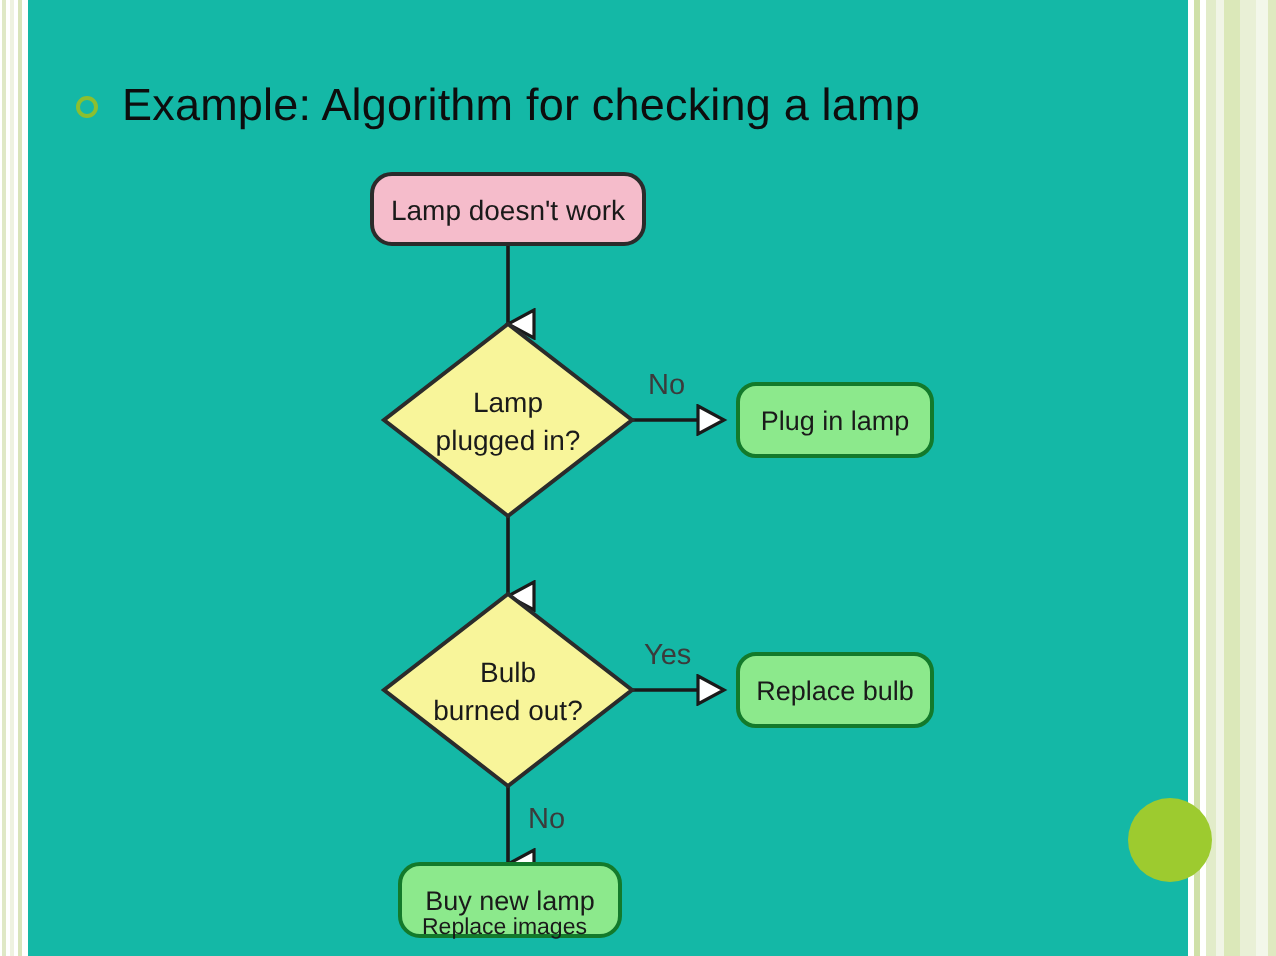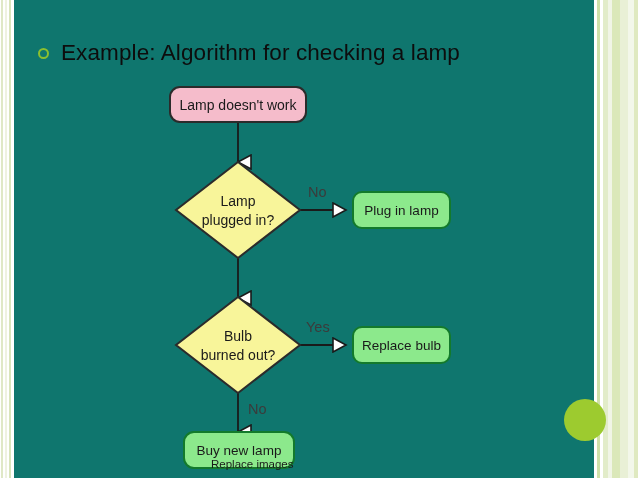--- a/index.html
+++ b/index.html
@@ -7,21 +7,21 @@
     padding: 0;
     background: #ffffff;
   }
   body {
     font-family: "Liberation Sans", sans-serif;
   }
   .slide {
     position: relative;
     width: 638px;
     height: 478px;
-    background: #0f766e;
+    background: #14b8a6;
     overflow: hidden;
   }
 
   
   .edge-left {
     position: absolute;
     left: 0; top: 0; bottom: 0;
     width: 14px;
     background:
       linear-gradient(to right,
@@ -79,21 +79,21 @@
   .title-text {
     font-size: 22.5px;
     color: #0d0d0d;
     letter-spacing: 0.1px;
     white-space: nowrap;
   }
 
   
   .chart-wrap {
     position: absolute;
-    left: 148px;
+    left: 164px;
     top: 80px;
     width: 320px;
     height: 398px;
   }
   .chart-wrap svg { display: block; }
 
   .caption {
     position: absolute;
     left: 211px;
     top: 458px;

